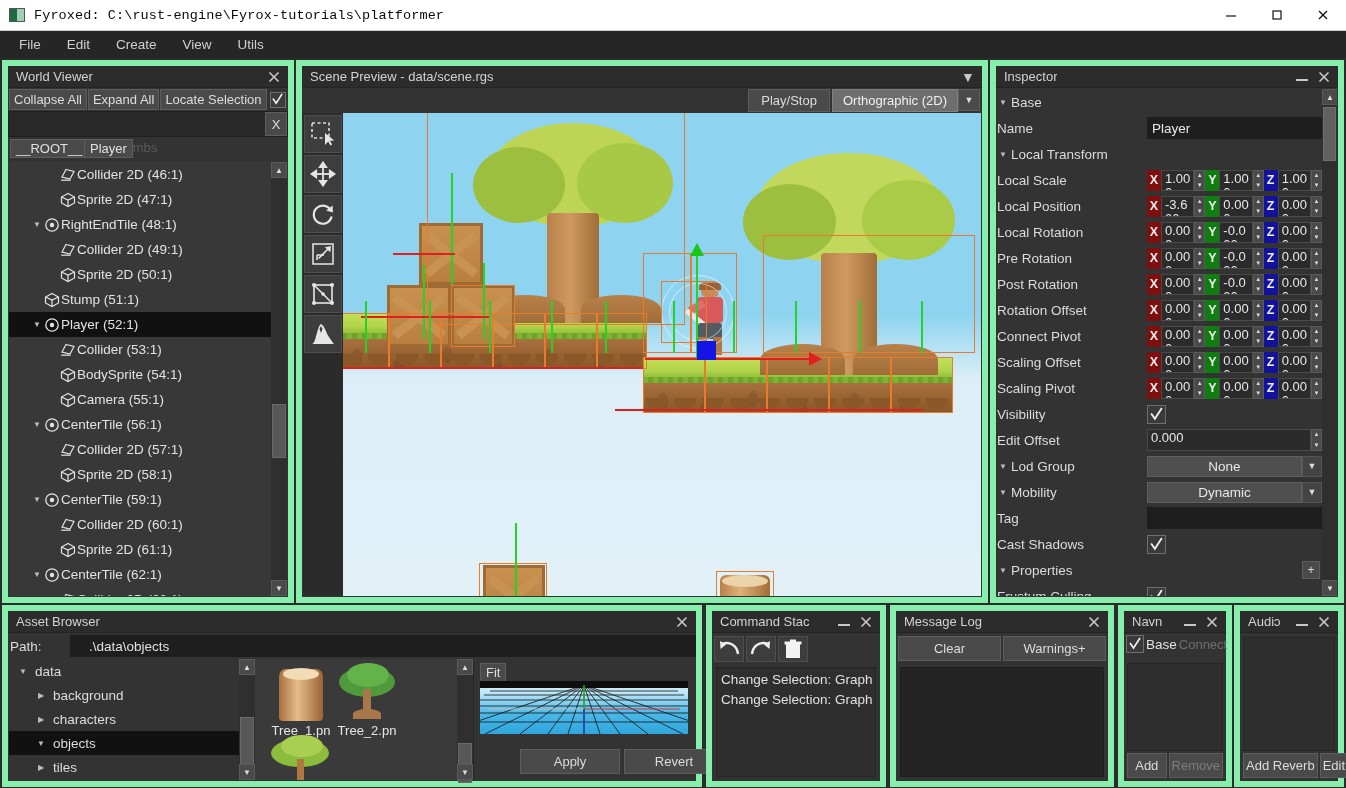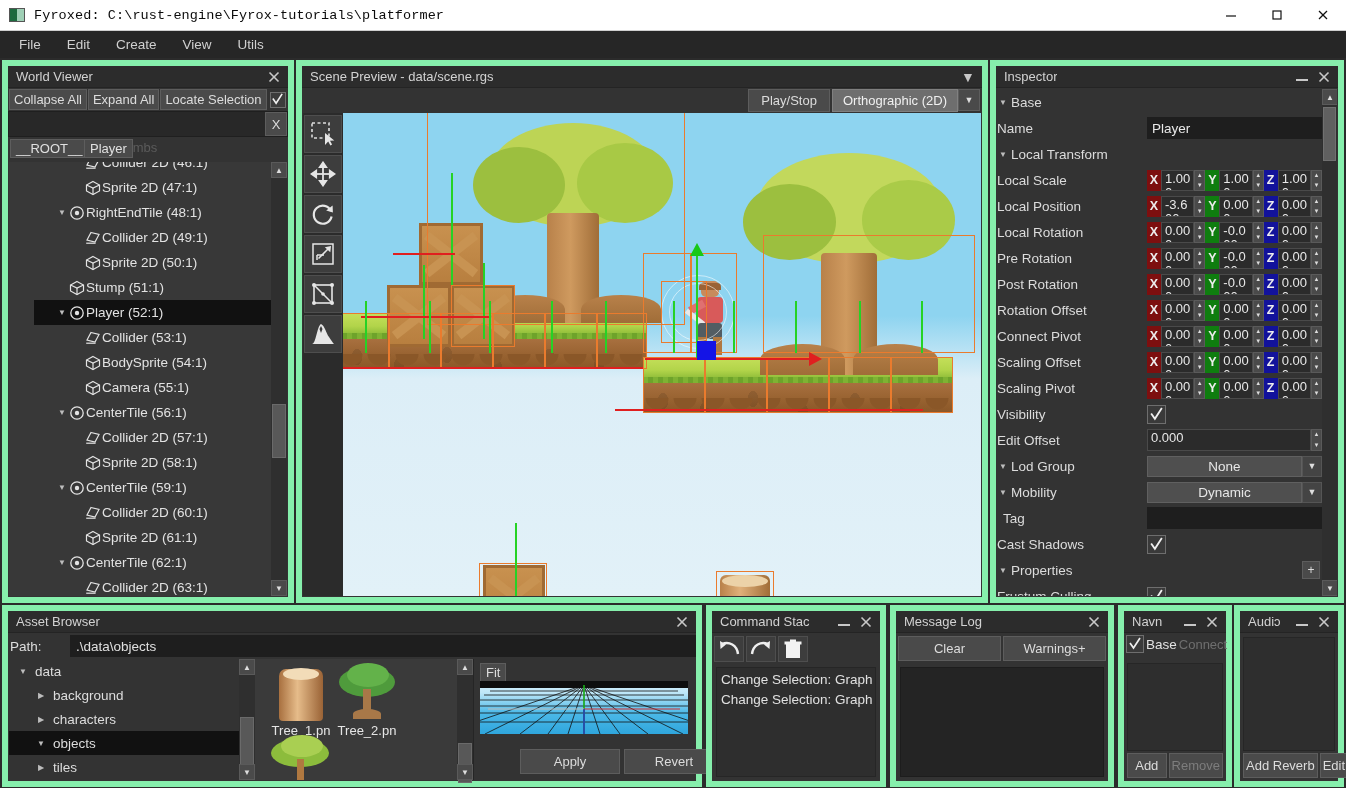--- a/index.html
+++ b/index.html
@@ -78,21 +78,21 @@
   .bc-0 { left:2px; }
   .bc-1 { left:76px; }
 
   .tree-wrap { position:absolute; left:1px; top:96px; right:1px; bottom:1px;
     background:#383838; overflow:hidden; }
   .tree-scroll { position:absolute; right:0; top:0; width:16px; bottom:0; background:#2f2f2f; }
   .ts-up,.ts-dn { width:16px; height:16px; background:#4a4a4a; border:1px solid #5a5a5a;
     display:flex;align-items:center;justify-content:center;font-size:8px;color:#ddd;}
   .ts-dn { position:absolute; bottom:0; }
   .ts-thumb { position:absolute; left:1px; width:14px; top:242px; height:54px; background:#585858; border:1px solid #6a6a6a;}
-  .tree { position:absolute; left:0; top:0; right:16px; padding-top:0;margin-left:25px; }
+  .tree { position:absolute; left:0; top:12px; right:16px; padding-top:0; }
   .tnode { height:25px; display:flex; align-items:center; font-size:13.5px; color:#e2e2e2;
     white-space:nowrap; }
   .tnode.sel { background:#111; }
   .tri { width:12px; height:12px; flex:none; display:flex; align-items:center; justify-content:center;
     font-size:8px; color:#bdbdbd; }
   .tri.blank { visibility:hidden; }
   .ico { width:18px; height:18px; flex:none; display:flex; align-items:center; justify-content:center; }
   .ico svg { width:16px; height:16px; }
 
   
@@ -211,21 +211,21 @@
     display:flex;align-items:center;justify-content:center;font-size:9px;color:#ddd; }
   .plusbtn { position:absolute; right:2px; width:18px; height:18px; background:#4a4a4a;
     border:1px solid #5d5d5d; color:#ddd; font-size:12px; display:flex;
     align-items:center; justify-content:center; }
 
   
   #asset-browser { left:2px; top:605px; width:700px; height:182px; }
   .ab-row { display:flex; align-items:center; height:24px; padding:2px 0 0 2px; }
   .ab-lbl { font-size:13.5px; color:#ddd; width:60px; }
   .ab-path { flex:1; background:#1e1e1e; border:none; color:#e0e0e0; font-size:13.5px;
-    height:22px; padding:0 6px; outline:none; font-family:"Liberation Sans",sans-serif; }
+    height:22px; padding:0 19px; outline:none; font-family:"Liberation Sans",sans-serif; }
   .ab-main { position:absolute; left:1px; top:48px; right:1px; bottom:1px; display:flex; }
   .ab-tree { width:230px; background:#333; position:relative; }
   .ab-node { height:24px; display:flex; align-items:center; font-size:13.5px; color:#ddd; }
   .ab-node.sel { background:#111; }
   .ab-sb { width:16px; background:#2f2f2f; position:relative; }
   .ab-sb .ts-thumb { top:58px; height:52px; }
   .ab-items { flex:1; background:#3a3a3a; position:relative; overflow:hidden; padding:4px; }
   .ab-item { position:absolute; width:72px; text-align:center; }
   .ab-item .thumb { height:60px; position:relative; }
   .ab-item .nm { font-size:13px; color:#e5e5e5; white-space:nowrap; overflow:hidden;
@@ -1081,21 +1081,21 @@
               <span class="tri">▼</span>
               <span>Mobility</span>
             </span>
             <div class="vcol">
               <div class="combo">
                 <span class="main">Dynamic</span>
                 <span class="arr">▼</span>
               </div>
             </div>
           </div>
-          <div class="irow" style="position: relative; padding-left: 6px;">
+          <div class="irow" style="position: relative;">
             <span class="lbl ind1">
               <span>Tag</span>
             </span>
             <div class="vcol">
               <input class="txtf" value="" style="">
             </div>
           </div>
           <div class="irow" style="position: relative;">
             <span class="lbl ind1">
               <span>Cast Shadows</span>

